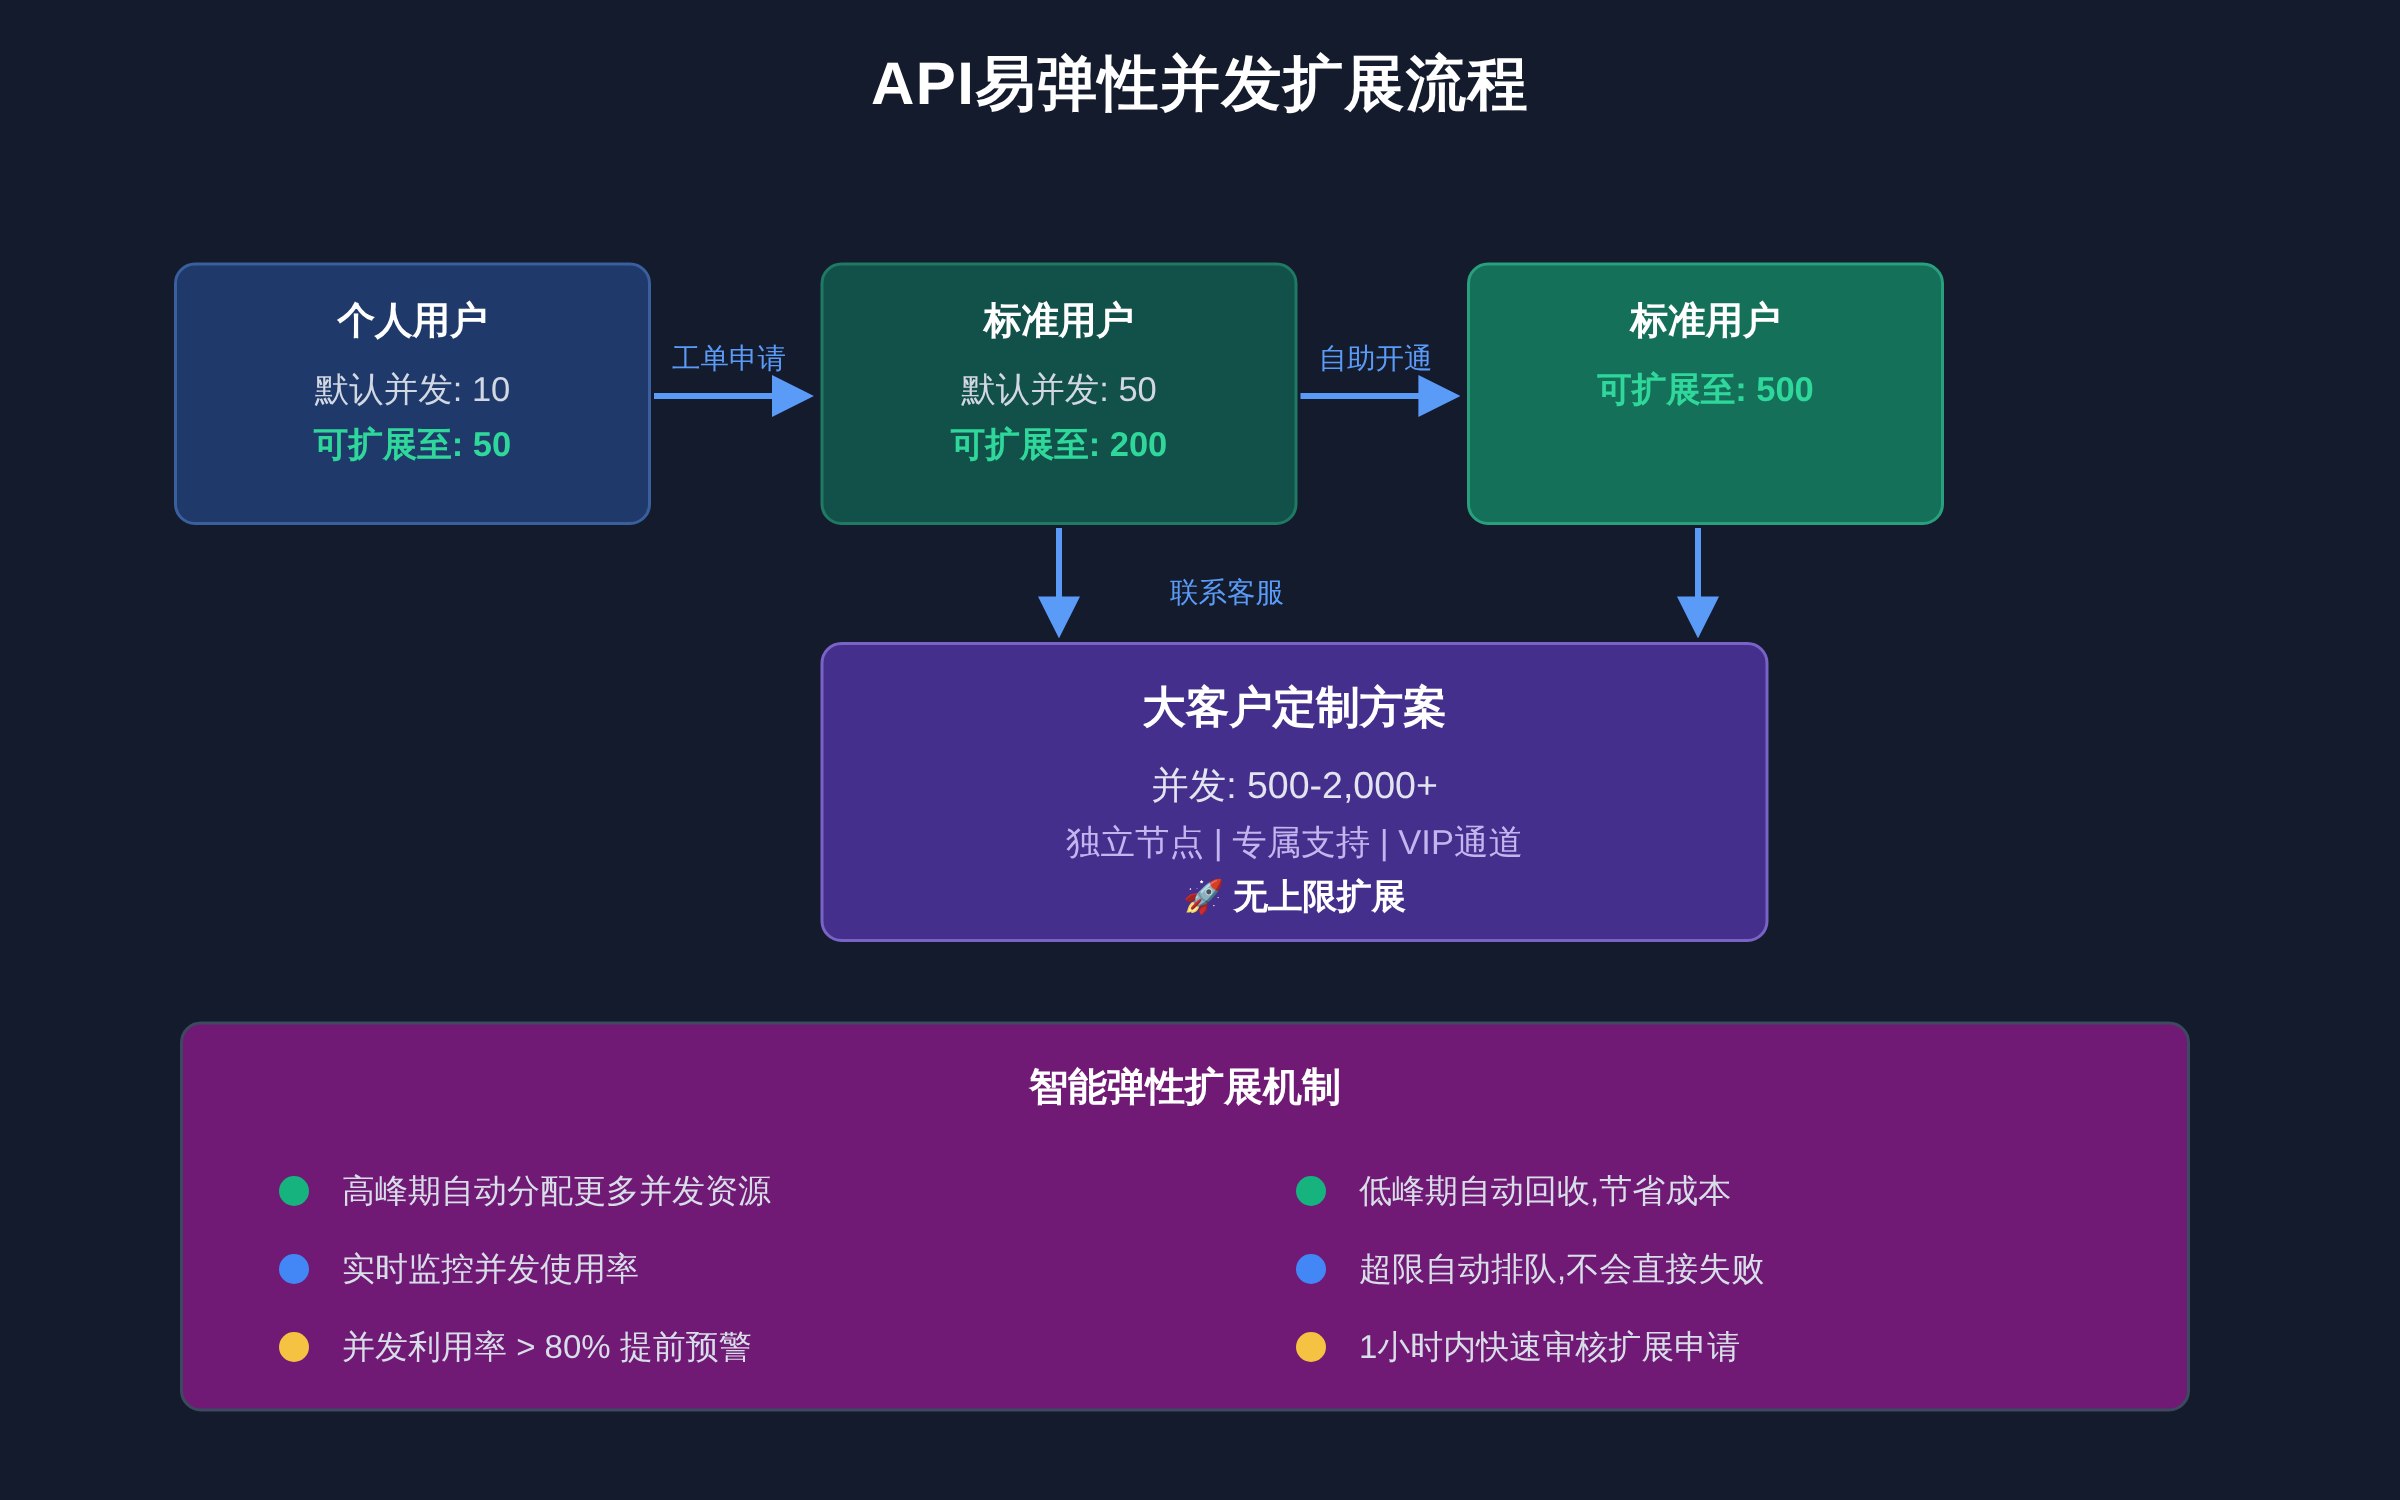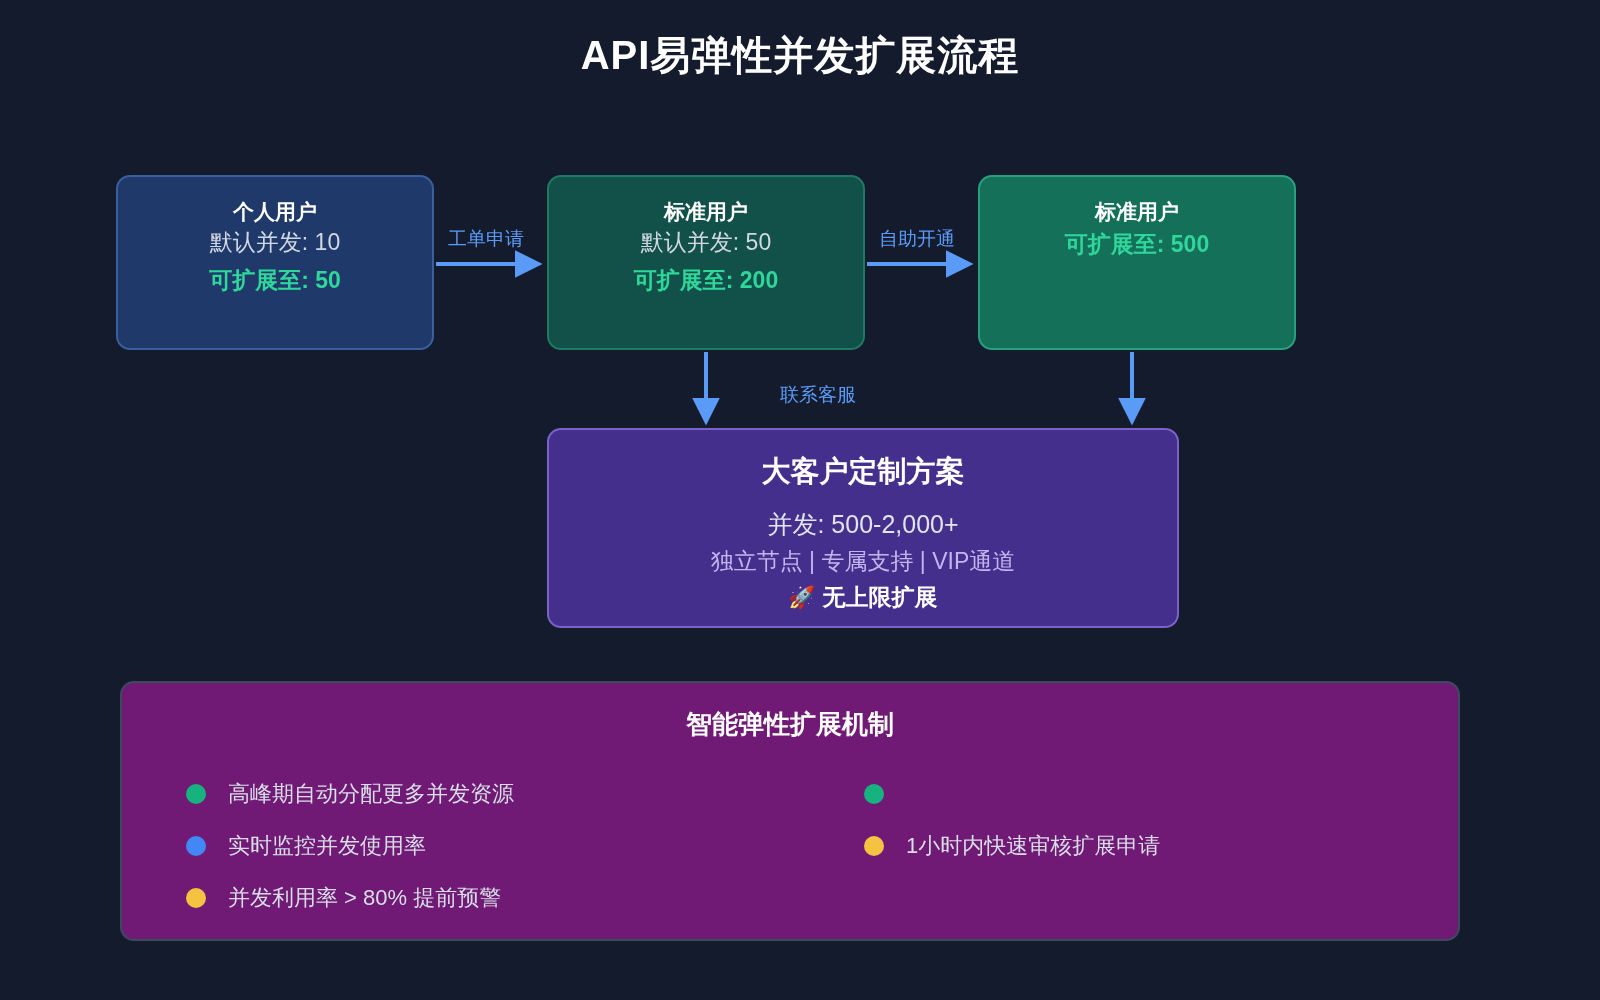--- a/index.html
+++ b/index.html
@@ -21,23 +21,23 @@
   }
 
   
   .tier-box {
     position: absolute;
     border-radius: 14px;
     text-align: center;
     padding-top: 22px;
   }
   .tier-box .tier-title {
-    font-size: 21px; font-weight: bold; color: #ffffff;
+    font-size: 25px; font-weight: bold; color: #ffffff;
     line-height: 1.2;
-    margin-bottom: 2px;
+    margin-bottom: 14px;
   }
   .tier-box .tier-default {
     font-size: 23px; color: #d2d8e3; line-height: 1.45;
   }
   .tier-box .tier-scale {
     font-size: 23px; font-weight: bold; color: #2fd79b; line-height: 1.45;
     margin-top: 4px;
   }
 
   #box-personal {
@@ -200,20 +200,25 @@
         </div>
         <div class="feature-item">
           <span class="feature-dot" style="background:#f5c242"></span>
           <span class="feature-text">并发利用率 &gt; 80% 提前预警</span>
         </div>
       </div>
 
       <div class="feature-col col-right">
         <div class="feature-item">
           <span class="feature-dot" style="background:#16b37f"></span>
+          <span class="feature-text">低峰期自动回收,节省成本</span>
+        </div>
+        <div class="feature-item">
+          <span class="feature-dot" style="background:#4287f5"></span>
+          <span class="feature-text">超限自动排队,不会直接失败</span>
         </div>
         <div class="feature-item">
           <span class="feature-dot" style="background:#f5c242"></span>
           <span class="feature-text">1小时内快速审核扩展申请</span>
         </div>
       </div>
 
     </div>
   </div>
 

